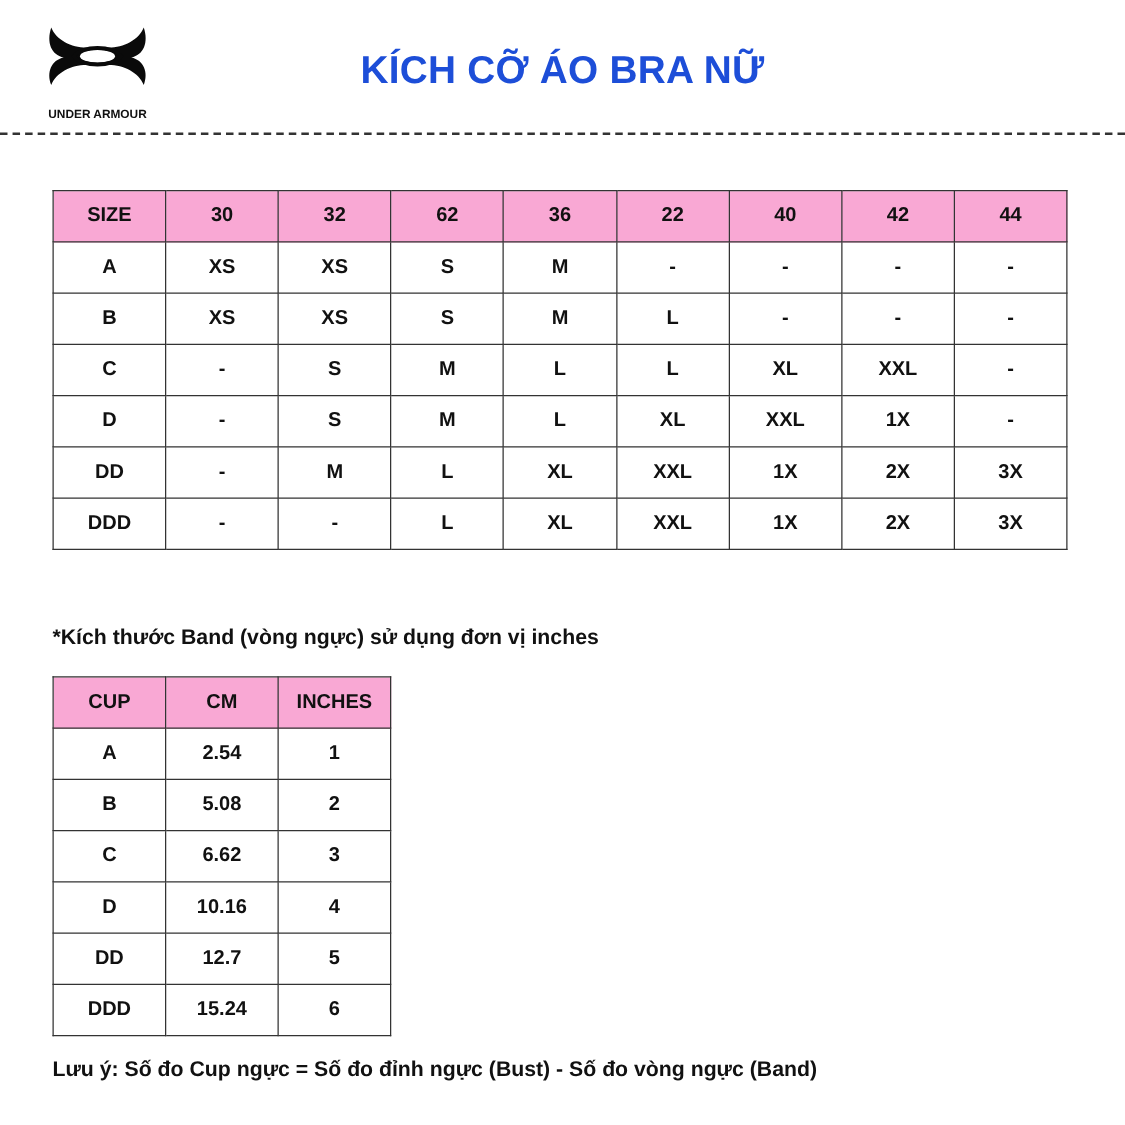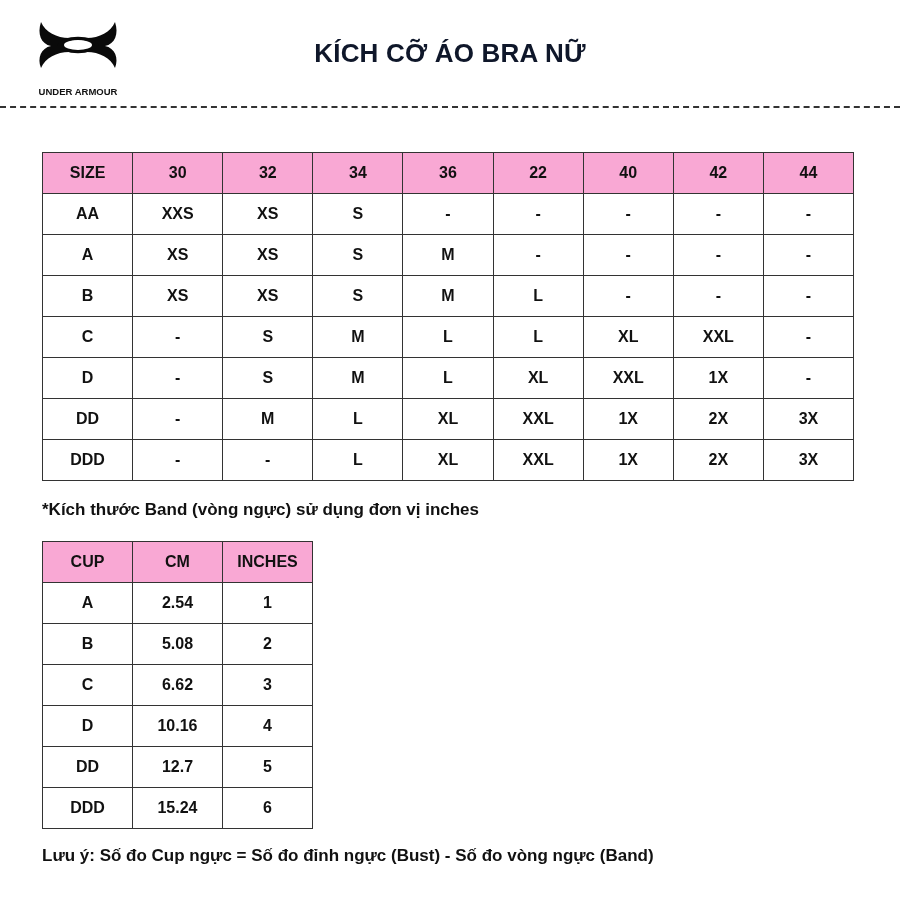--- a/index.html
+++ b/index.html
@@ -8,21 +8,21 @@
     font-family: "Liberation Sans", "DejaVu Sans", sans-serif; color: #111;
   }
   .logo { position: absolute; left: 28px; top: 18px; width: 100px; height: 72px; }
   .logo svg { display: block; margin: 0 auto; }
   .logo-text {
     position: absolute; left: 0; top: 68px; width: 100px; text-align: center;
     font-size: 9.5px; font-weight: 700; letter-spacing: 0; color: #111;
   }
   .title {
     position: absolute; left: 250px; top: 38px; width: 400px; text-align: center;
-    font-size: 26px; font-weight: 700; color: #0f172a; letter-spacing: 0.2px;
+    font-size: 31px; font-weight: 700; color: #1d4ed8; letter-spacing: 0.2px;
   }
   .divider {
     position: absolute; left: 0; top: 106px; width: 900px; height: 0;
     border-top: 2px dashed #333;
   }
   table { border-collapse: collapse; position: absolute; }
   td, th {
     border: 1.5px solid #333; text-align: center; font-weight: 700; font-size: 16px; color: #111;
     padding: 0;
   }
@@ -53,40 +53,29 @@
 <div class="title">KÍCH CỠ ÁO BRA NỮ</div>
 
 <div class="divider"></div>
 
 <table class="size-table">
   <thead>
     <tr>
       <th>SIZE</th>
       <th>30</th>
       <th>32</th>
-      <th>34</th>
+      <th>62</th>
       <th>36</th>
       <th>22</th>
       <th>40</th>
       <th>42</th>
       <th>44</th>
     </tr>
   </thead>
   <tbody>
-    <tr>
-      <td>AA</td>
-      <td>XXS</td>
-      <td>XS</td>
-      <td>S</td>
-      <td>-</td>
-      <td>-</td>
-      <td>-</td>
-      <td>-</td>
-      <td>-</td>
-    </tr>
     <tr>
       <td>A</td>
       <td>XS</td>
       <td>XS</td>
       <td>S</td>
       <td>M</td>
       <td>-</td>
       <td>-</td>
       <td>-</td>
       <td>-</td>

